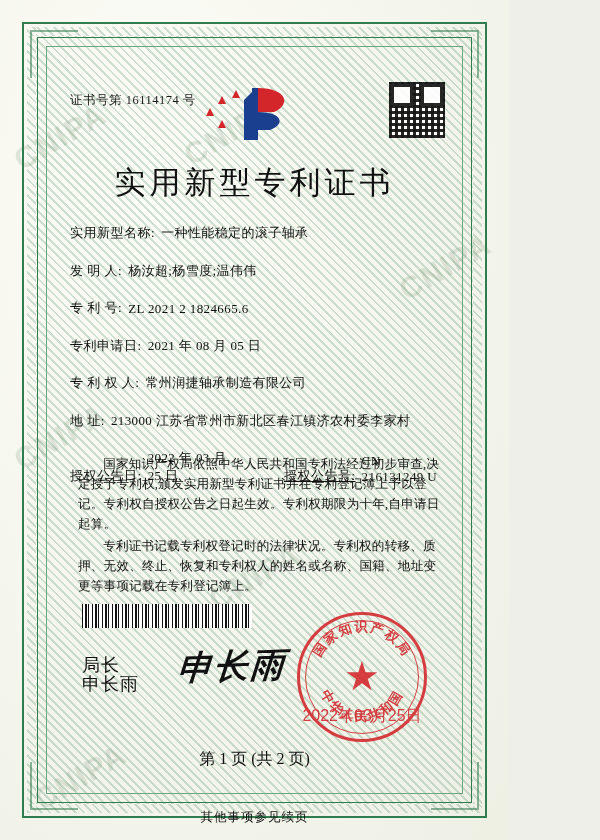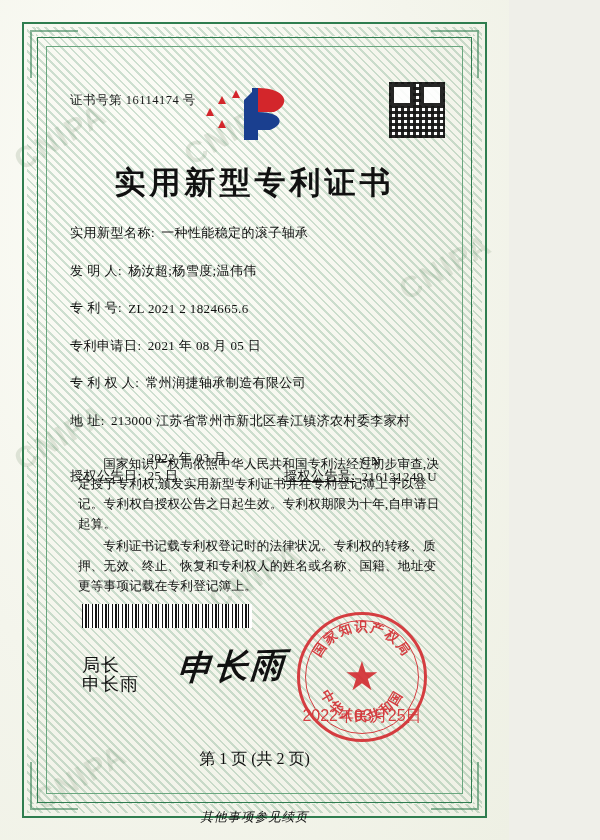--- a/index.html
+++ b/index.html
@@ -124,21 +124,21 @@
     width: 110px;
     height: 72px;
   }
 
   .title {
     position: absolute;
     left: 0; right: 0;
     top: 106px;
     text-align: center;
     font-size: 31px;
-    font-weight: bold;
+    font-weight: normal;
     letter-spacing: 4px;
     color: #111;
     font-family: "DejaVu Serif", "Liberation Serif", serif;
   }
 
   .fields {
     position: absolute;
     left: 14px;
     right: 10px;
     top: 168px;
@@ -271,21 +271,20 @@
   }
 
   .footer-note {
     position: absolute;
     left: 0; right: 0;
     bottom: 14px;
     text-align: center;
     font-size: 12.5px;
     color: #111;
     letter-spacing: 1px;
-    font-style: italic;
   }
 </style>
 </head>
 <body>
 
 <div class="page">
 
   <div class="wm" style="left:10px; top:120px;">CNIPA</div>
   <div class="wm" style="left:180px; top:115px;">CNIPA</div>
   <div class="wm" style="left:395px; top:250px;">CNIPA</div>

